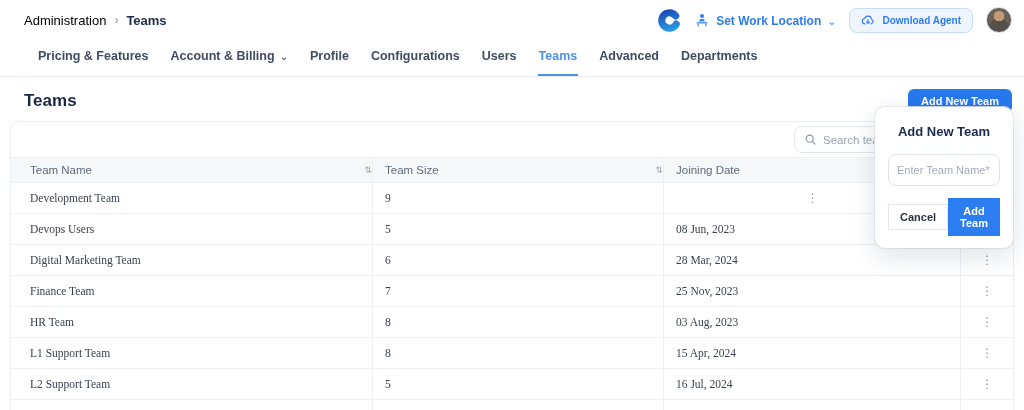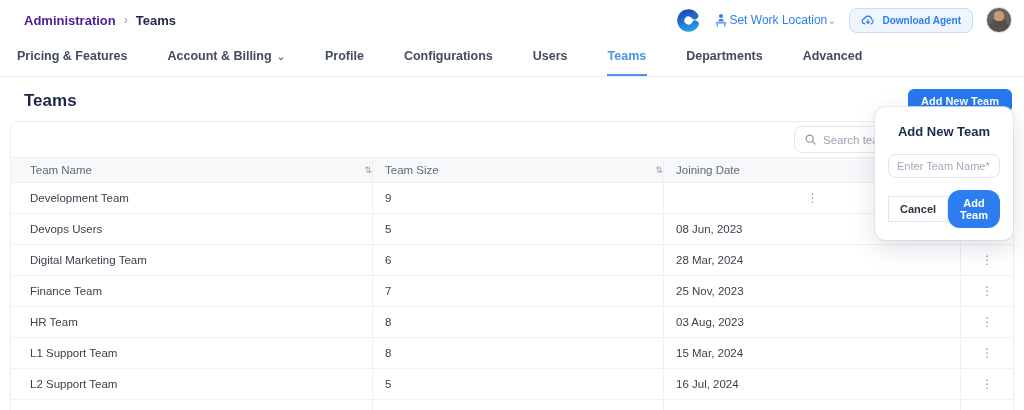--- a/index.html
+++ b/index.html
@@ -2,38 +2,38 @@
 <html><head>
 <meta charset="utf-8">
 <style>
   * { margin:0; padding:0; box-sizing:border-box; }
   html,body { width:1024px; height:410px; overflow:hidden; background:#fff;
               font-family:"Liberation Sans", sans-serif; }
 
   
   .topbar { height:40px; display:flex; align-items:center; padding:0 12px 0 24px; background:#fff; }
   .crumbs { display:flex; align-items:center; gap:8px; font-size:13px; }
-  .crumb-root { color:#4c1d95; font-weight:700; }
+  .crumb-root { color:#000000; font-weight:400; }
   .crumb-sep { color:#97a0af; font-size:12px; }
   .crumb-cur { color:#1d2a47; font-weight:700; }
   .top-right { margin-left:auto; display:flex; align-items:center; gap:13px; }
   .logo { width:23px; height:23px; display:block; }
-  .workloc { display:flex; align-items:center; color:#2e7df0; font-size:12px; font-weight:400; cursor:pointer; }
+  .workloc { display:flex; align-items:flex-end; gap:6px; color:#2e7df0; font-size:12px; font-weight:700; cursor:pointer; }
   .workloc .chev { color:#86aee9; font-size:11px; }
   .dl-btn { display:flex; align-items:center; gap:7px; height:25px; padding:0 11px;
             background:#eef5fe; border:1px solid #c5dcfa; border-radius:8px;
             color:#2e7df0; font-size:10px; font-weight:700; cursor:pointer; }
   .avatar { width:26px; height:26px; border-radius:50%;
             background: radial-gradient(circle at 50% 34%, #c09a79 0 26%, rgba(0,0,0,0) 27%),
                         radial-gradient(circle at 50% 78%, #55504c 0 40%, rgba(0,0,0,0) 41%),
                         radial-gradient(circle at 50% 45%, #6d6258 0 55%, #2c2a29 100%);
             border:1px solid #d8dde5; cursor:pointer; }
 
   
-  .tabbar { display:flex; gap:38px; padding:0 16px; border-bottom:1px solid #e8ebf1; background:#fff; }
+  .tabbar { display:flex; gap:20px; padding:0 37px; border-bottom:1px solid #e8ebf1; background:#fff; }
   .tab { font-size:12.5px; font-weight:700; color:#414c5e; padding:9px 1px 11px;
          cursor:pointer; display:flex; align-items:center; gap:5px; border-bottom:2px solid transparent; }
   .tab .chev { font-size:10px; color:#6c7686; }
   .tab.active { color:#4b93ea; border-bottom-color:#4b93ea; }
 
   
   .page-head { display:flex; align-items:center; padding:12px 12px 8px 24px; }
   .page-title { font-size:17px; font-weight:800; color:#1b2747; }
   .add-btn { margin-left:auto; background:#2878ee; color:#fff; border:none; border-radius:6px;
              font-size:11px; font-weight:700; padding:6px 13px; cursor:pointer;
@@ -49,41 +49,41 @@
                       font-family:"Liberation Sans", sans-serif; background:transparent; }
   .search-box input::placeholder { color:#99a1b0; }
 
   .tgrid { display:grid; grid-template-columns:362px 291px 297px 1fr; }
   .thead { background:#f7f8fa; border-top:1px solid #eef0f4; }
   .th { height:24px; display:flex; align-items:center; padding-left:12px; font-size:11.5px;
         color:#5f6a7b; border-right:1px solid #eef0f4; cursor:pointer;justify-content:space-between; }
   .th:first-child { padding-left:19px; }
   .th:last-child { border-right:none; }
   .sort-ic { font-size:9px; color:#9aa1ad; margin-left:7px; }
-  .trow { border-top:1px solid #eef0f4; }
+  .trow { border-top:1px solid #eef0f4;font-family:Liberation Serif, serif; }
   .td { height:30px; display:flex; align-items:center; padding-left:12px; font-size:11.5px;
         color:#39424f; border-right:1px solid #eef0f4; }
   .td:first-child { padding-left:19px; }
   .td.actions { border-right:none; justify-content:center; padding-left:0; }
   .kebab { color:#8b93a2; font-size:12px; letter-spacing:0; cursor:pointer; line-height:1; }
 
   
   .modal { position:absolute; top:107px; right:11px; width:138px; background:#fff; z-index:10;
            border-radius:10px; padding:13px 13px 12px;
            box-shadow:0 8px 26px rgba(25,39,70,.14), 0 0 0 1px rgba(232,236,242,.8); }
   .modal-title { text-align:center; font-size:13px; font-weight:700; color:#1c2a4e; margin-top:4px; }
-  .modal-input { margin-top:15px; width:100%; height:24px; border:1px solid #dfe4ec; border-radius:8px;
+  .modal-input { margin-top:15px; width:100%; height:32px; border:1px solid #dfe4ec; border-radius:8px;
                  padding:0 8px; font-size:11px; color:#39424f; outline:none;
                  font-family:"Liberation Sans", sans-serif; }
   .modal-input::placeholder { color:#a2abba; }
   .modal-btns { margin-top:12px; display:flex; justify-content:space-between; align-items:center; }
   .btn-cancel { background:#fff; border:1px solid #e3e7ed; border-radius:0; padding:6px 11px;
                 font-size:11px; font-weight:700; color:#2a3342; cursor:pointer;
                 font-family:"Liberation Sans", sans-serif; }
-  .btn-add { background:#2b7df0; border:none; border-radius:12px; padding:7px 10px;
+  .btn-add { background:#2b7df0; border:none; border-radius:0; padding:7px 10px;
              font-size:11px; font-weight:700; color:#fff; cursor:pointer;
              font-family:"Liberation Sans", sans-serif; }
 </style>
 </head>
 <body>
 
 <div class="topbar">
   <div class="crumbs">
     <span class="crumb-root">Administration</span>
     <span class="crumb-sep">›</span>
@@ -135,24 +135,24 @@
     <div class="tab">
       <span>Configurations</span>
     </div>
     <div class="tab">
       <span>Users</span>
     </div>
     <div class="tab active">
       <span>Teams</span>
     </div>
     <div class="tab">
+      <span>Advanced</span>
+    </div>
+    <div class="tab">
       <span>Departments</span>
-    </div>
-    <div class="tab">
-      <span>Advanced</span>
     </div>
   </div>
 
 <div class="page-head">
   <div class="page-title">Teams</div>
   <button class="add-btn">Add New Team</button>
 </div>
 
 <div class="card">
   <div class="card-toolbar">
@@ -217,21 +217,21 @@
         <div class="td">HR Team</div>
         <div class="td">8</div>
         <div class="td">03 Aug, 2023</div>
         <div class="td actions">
           <span class="kebab">⋮</span>
         </div>
       </div>
       <div class="tgrid trow">
         <div class="td">L1 Support Team</div>
         <div class="td">8</div>
-        <div class="td">15 Mar, 2024</div>
+        <div class="td">15 Apr, 2024</div>
         <div class="td actions">
           <span class="kebab">⋮</span>
         </div>
       </div>
       <div class="tgrid trow">
         <div class="td">L2 Support Team</div>
         <div class="td">5</div>
         <div class="td">16 Jul, 2024</div>
         <div class="td actions">
           <span class="kebab">⋮</span>

